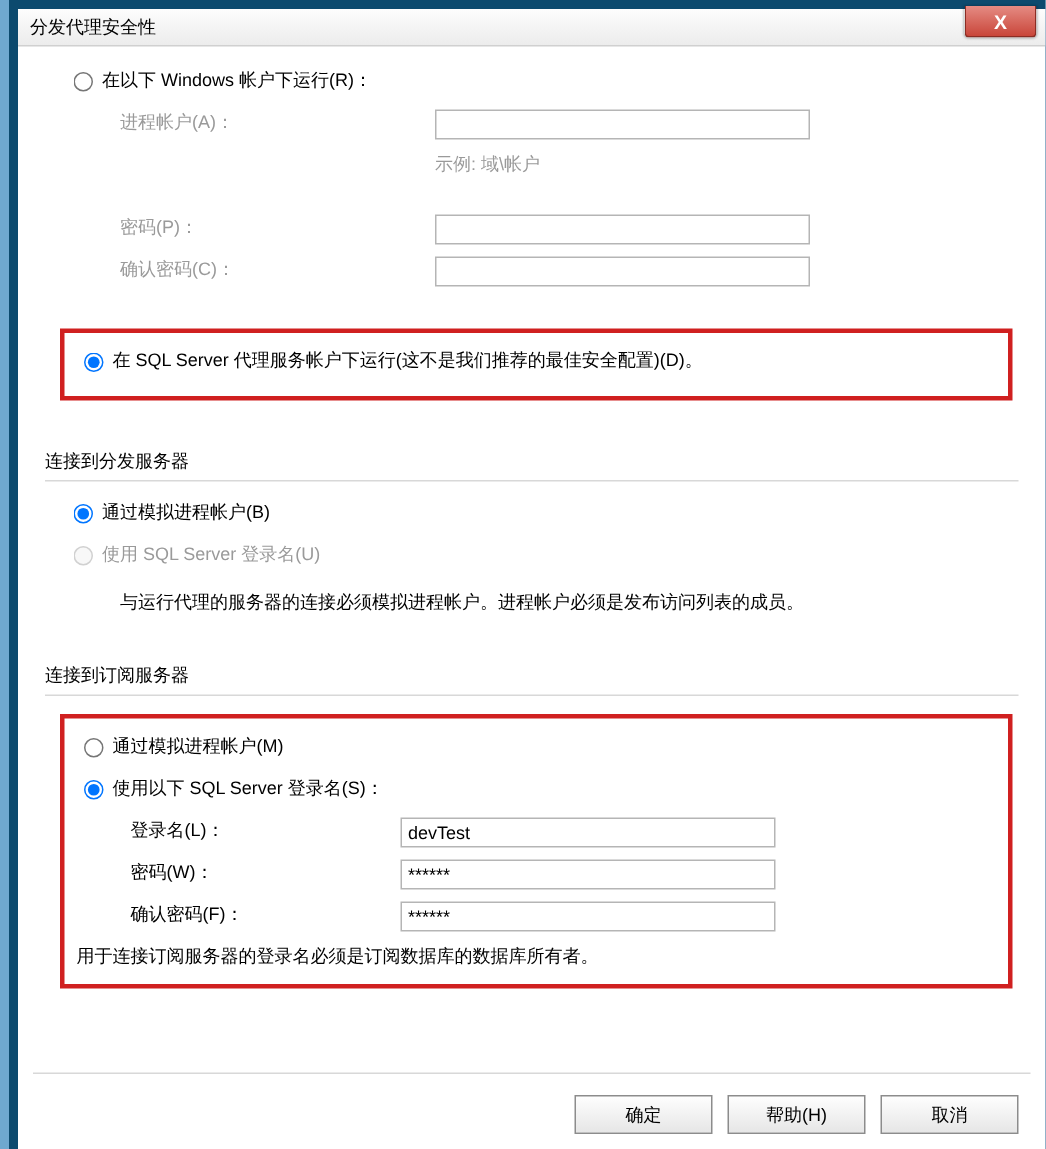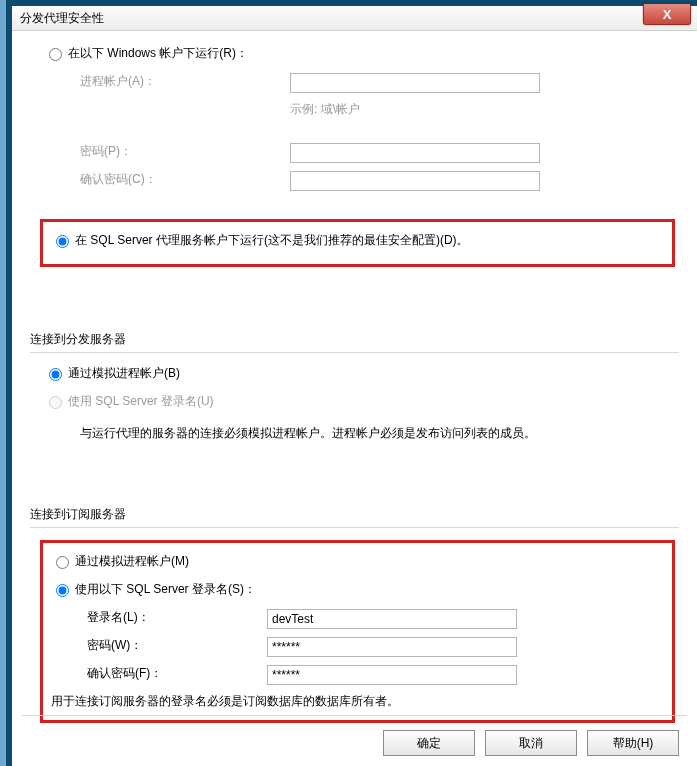--- a/index.html
+++ b/index.html
@@ -13,21 +13,21 @@
   .group{margin-left:14px}
   .row{display:flex;margin-bottom:6px;min-height:22px}
   .radio{width:13px;height:13px;margin-right:6px;flex:0 0 auto}
   .indent{margin-left:36px}
   .lbl{width:210px;color:#000}
   .lbl.disabled,.row .disabled{color:#9a9a9a}
   input.txt{width:250px;height:20px;border:1px solid #b5b5b5;padding:1px 4px;box-sizing:border-box;font-family:inherit;font-size:12px}
   input.txt[disabled]{background:#fff;color:#777}
   .example{margin-left:0;color:#9a9a9a;font-size:12px}
   .redbox{border:3px solid #d02020;padding:10px 8px;margin-left:-4px;margin-right:4px}
-  .section-title{margin-top:64px;margin-bottom:4px}
+  .section-title{margin-top:32px;margin-bottom:4px}
   hr.sep{border:none;border-top:1px solid #d8d8d8;margin:0 0 12px 0}
   .note{margin-left:36px;margin-top:10px}
   .buttons{position:absolute;right:18px;bottom:10px;display:flex;gap:10px}
   .btn{width:90px;height:24px;border:1px solid #8c8c8c;background:linear-gradient(#fefefe,#e6e6e6);font-family:inherit;font-size:12px;display:flex;align-items:center;justify-content:center;cursor:pointer}
   hr.btnline{position:absolute;left:10px;right:10px;bottom:44px;border:none;border-top:1px solid #d8d8d8}
   .sp{height:14px}
 </style>
 </head>
 <body>
 
@@ -121,20 +121,20 @@
         </div>
       </div>
     </div>
 
     <hr class="btnline">
     <div class="buttons">
       <div class="btn">
           <span>确定</span>
         </div>
       <div class="btn">
-          <span>取消</span>
+          <span>帮助(H)</span>
         </div>
       <div class="btn">
-          <span>帮助(H)</span>
+          <span>取消</span>
         </div>
     </div>
   </div>
 </div>
 
 </body></html>

